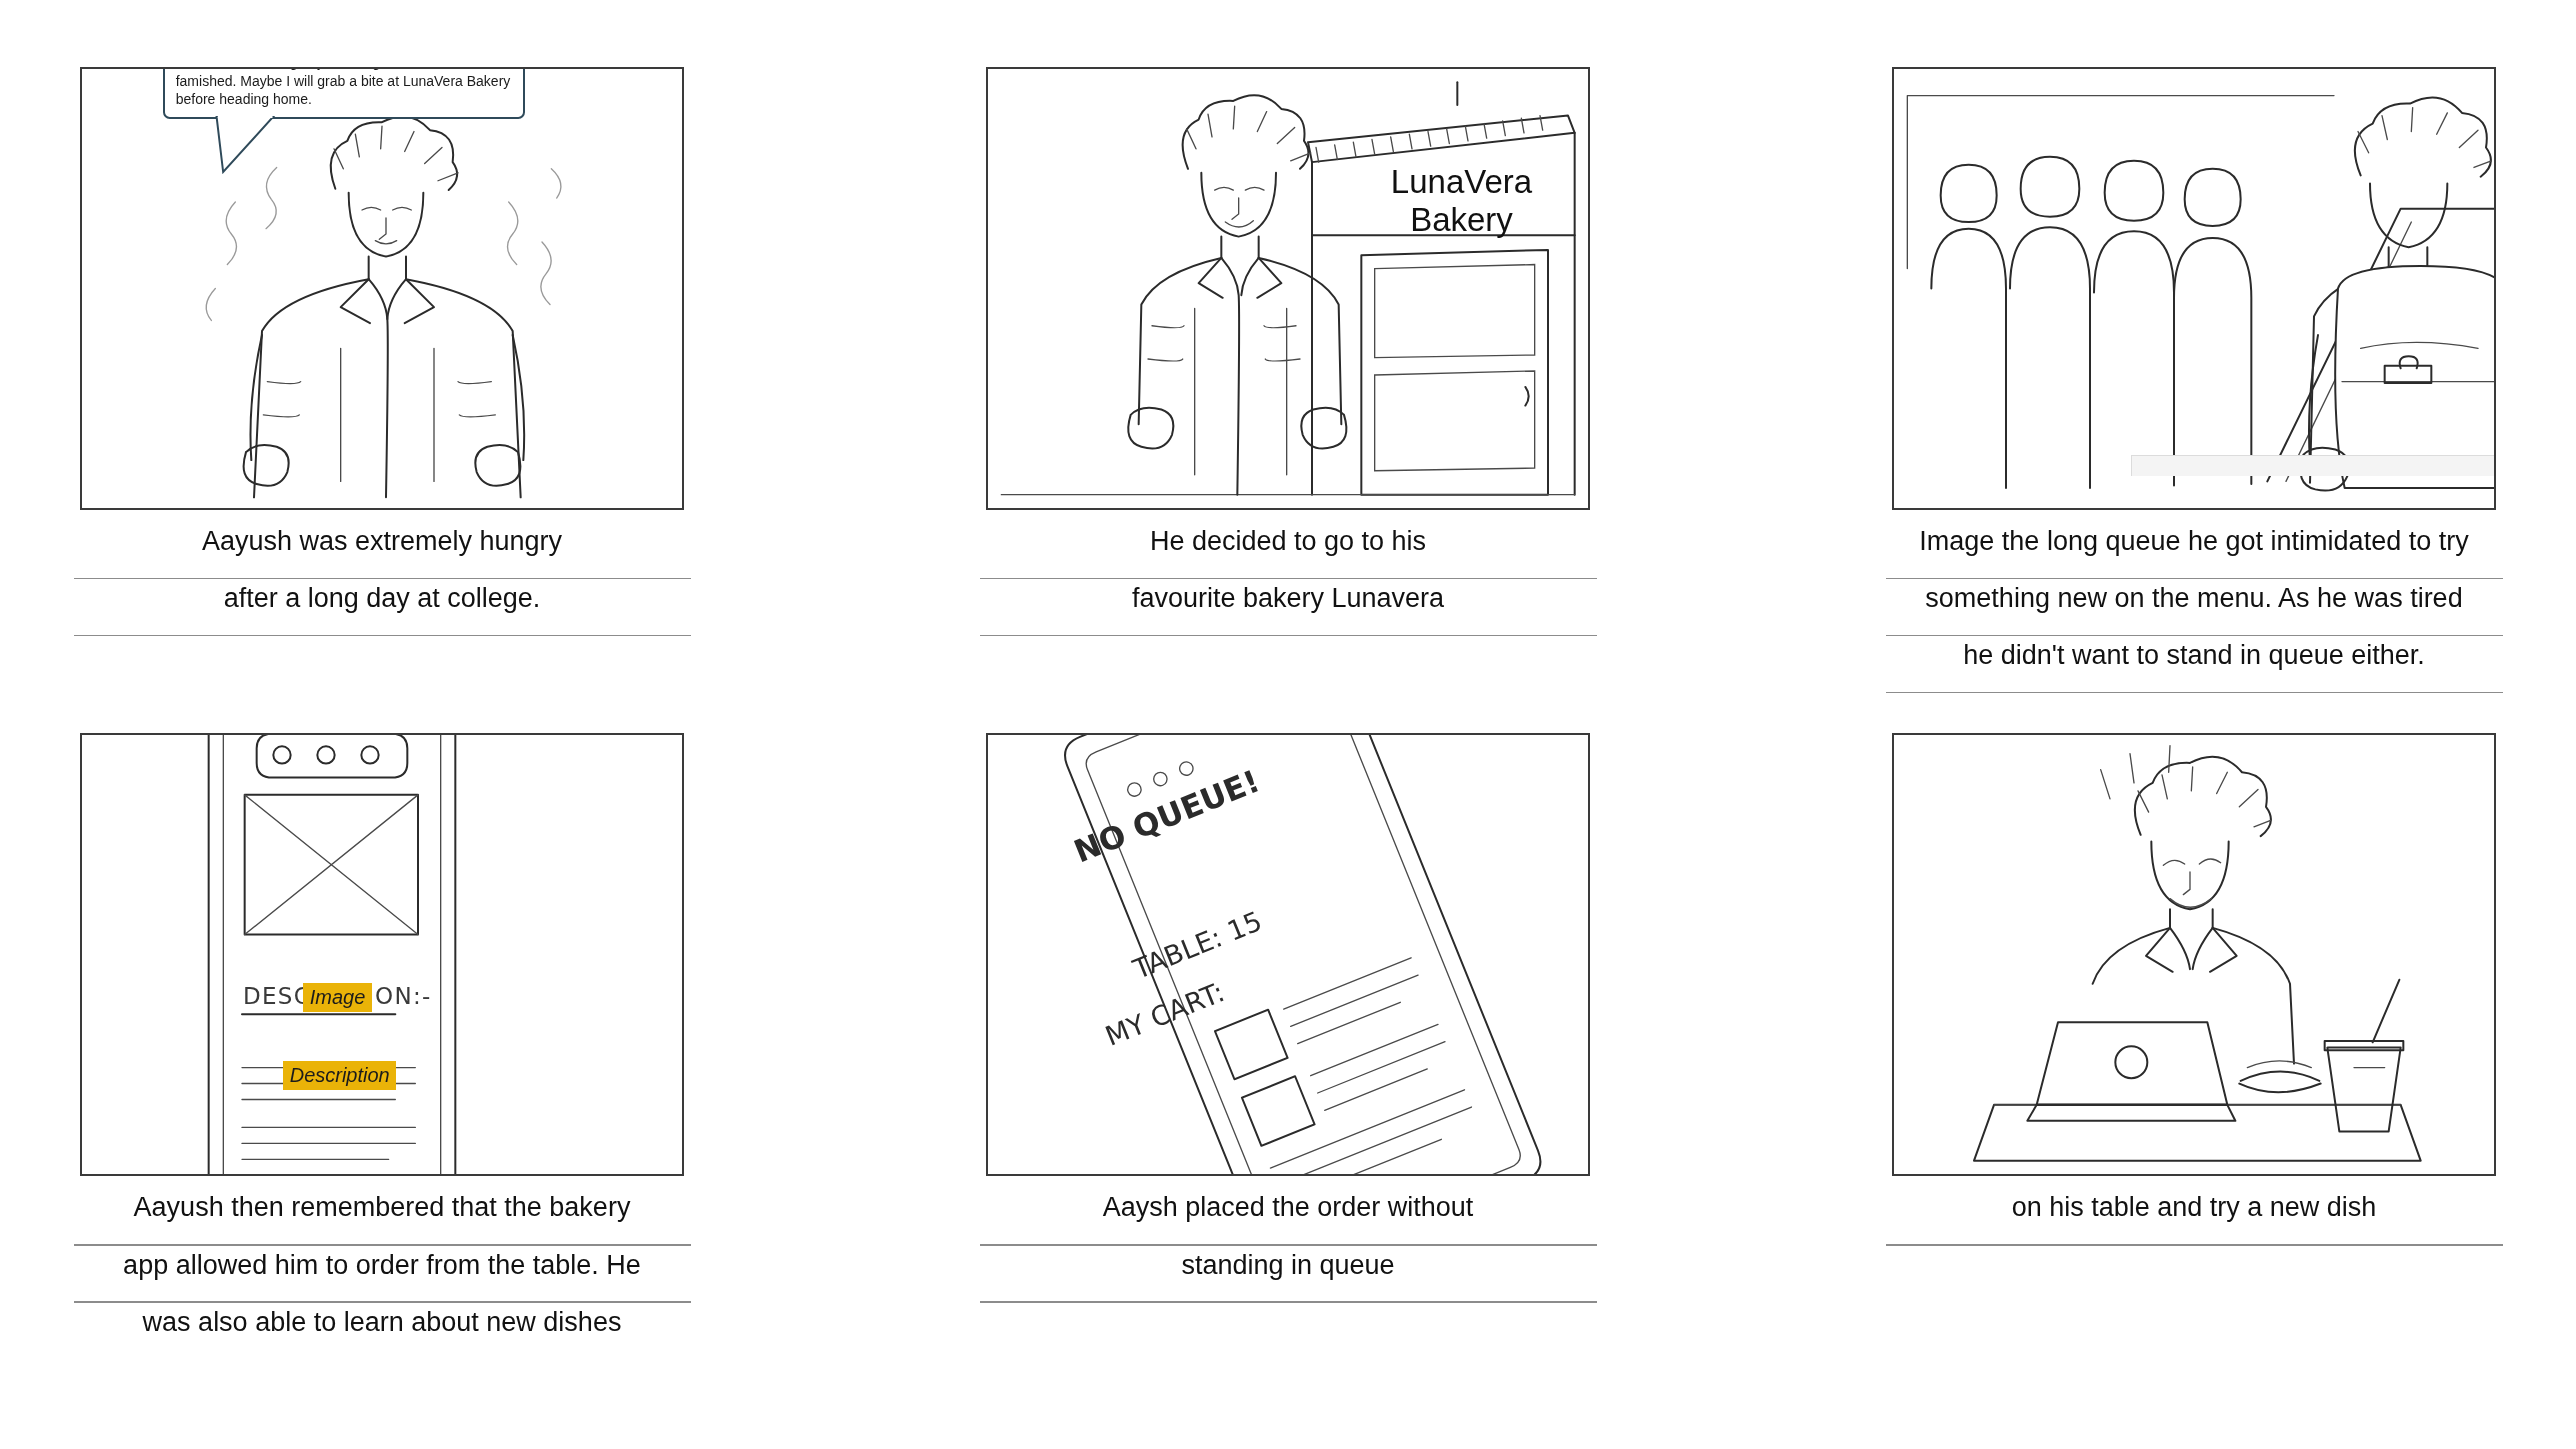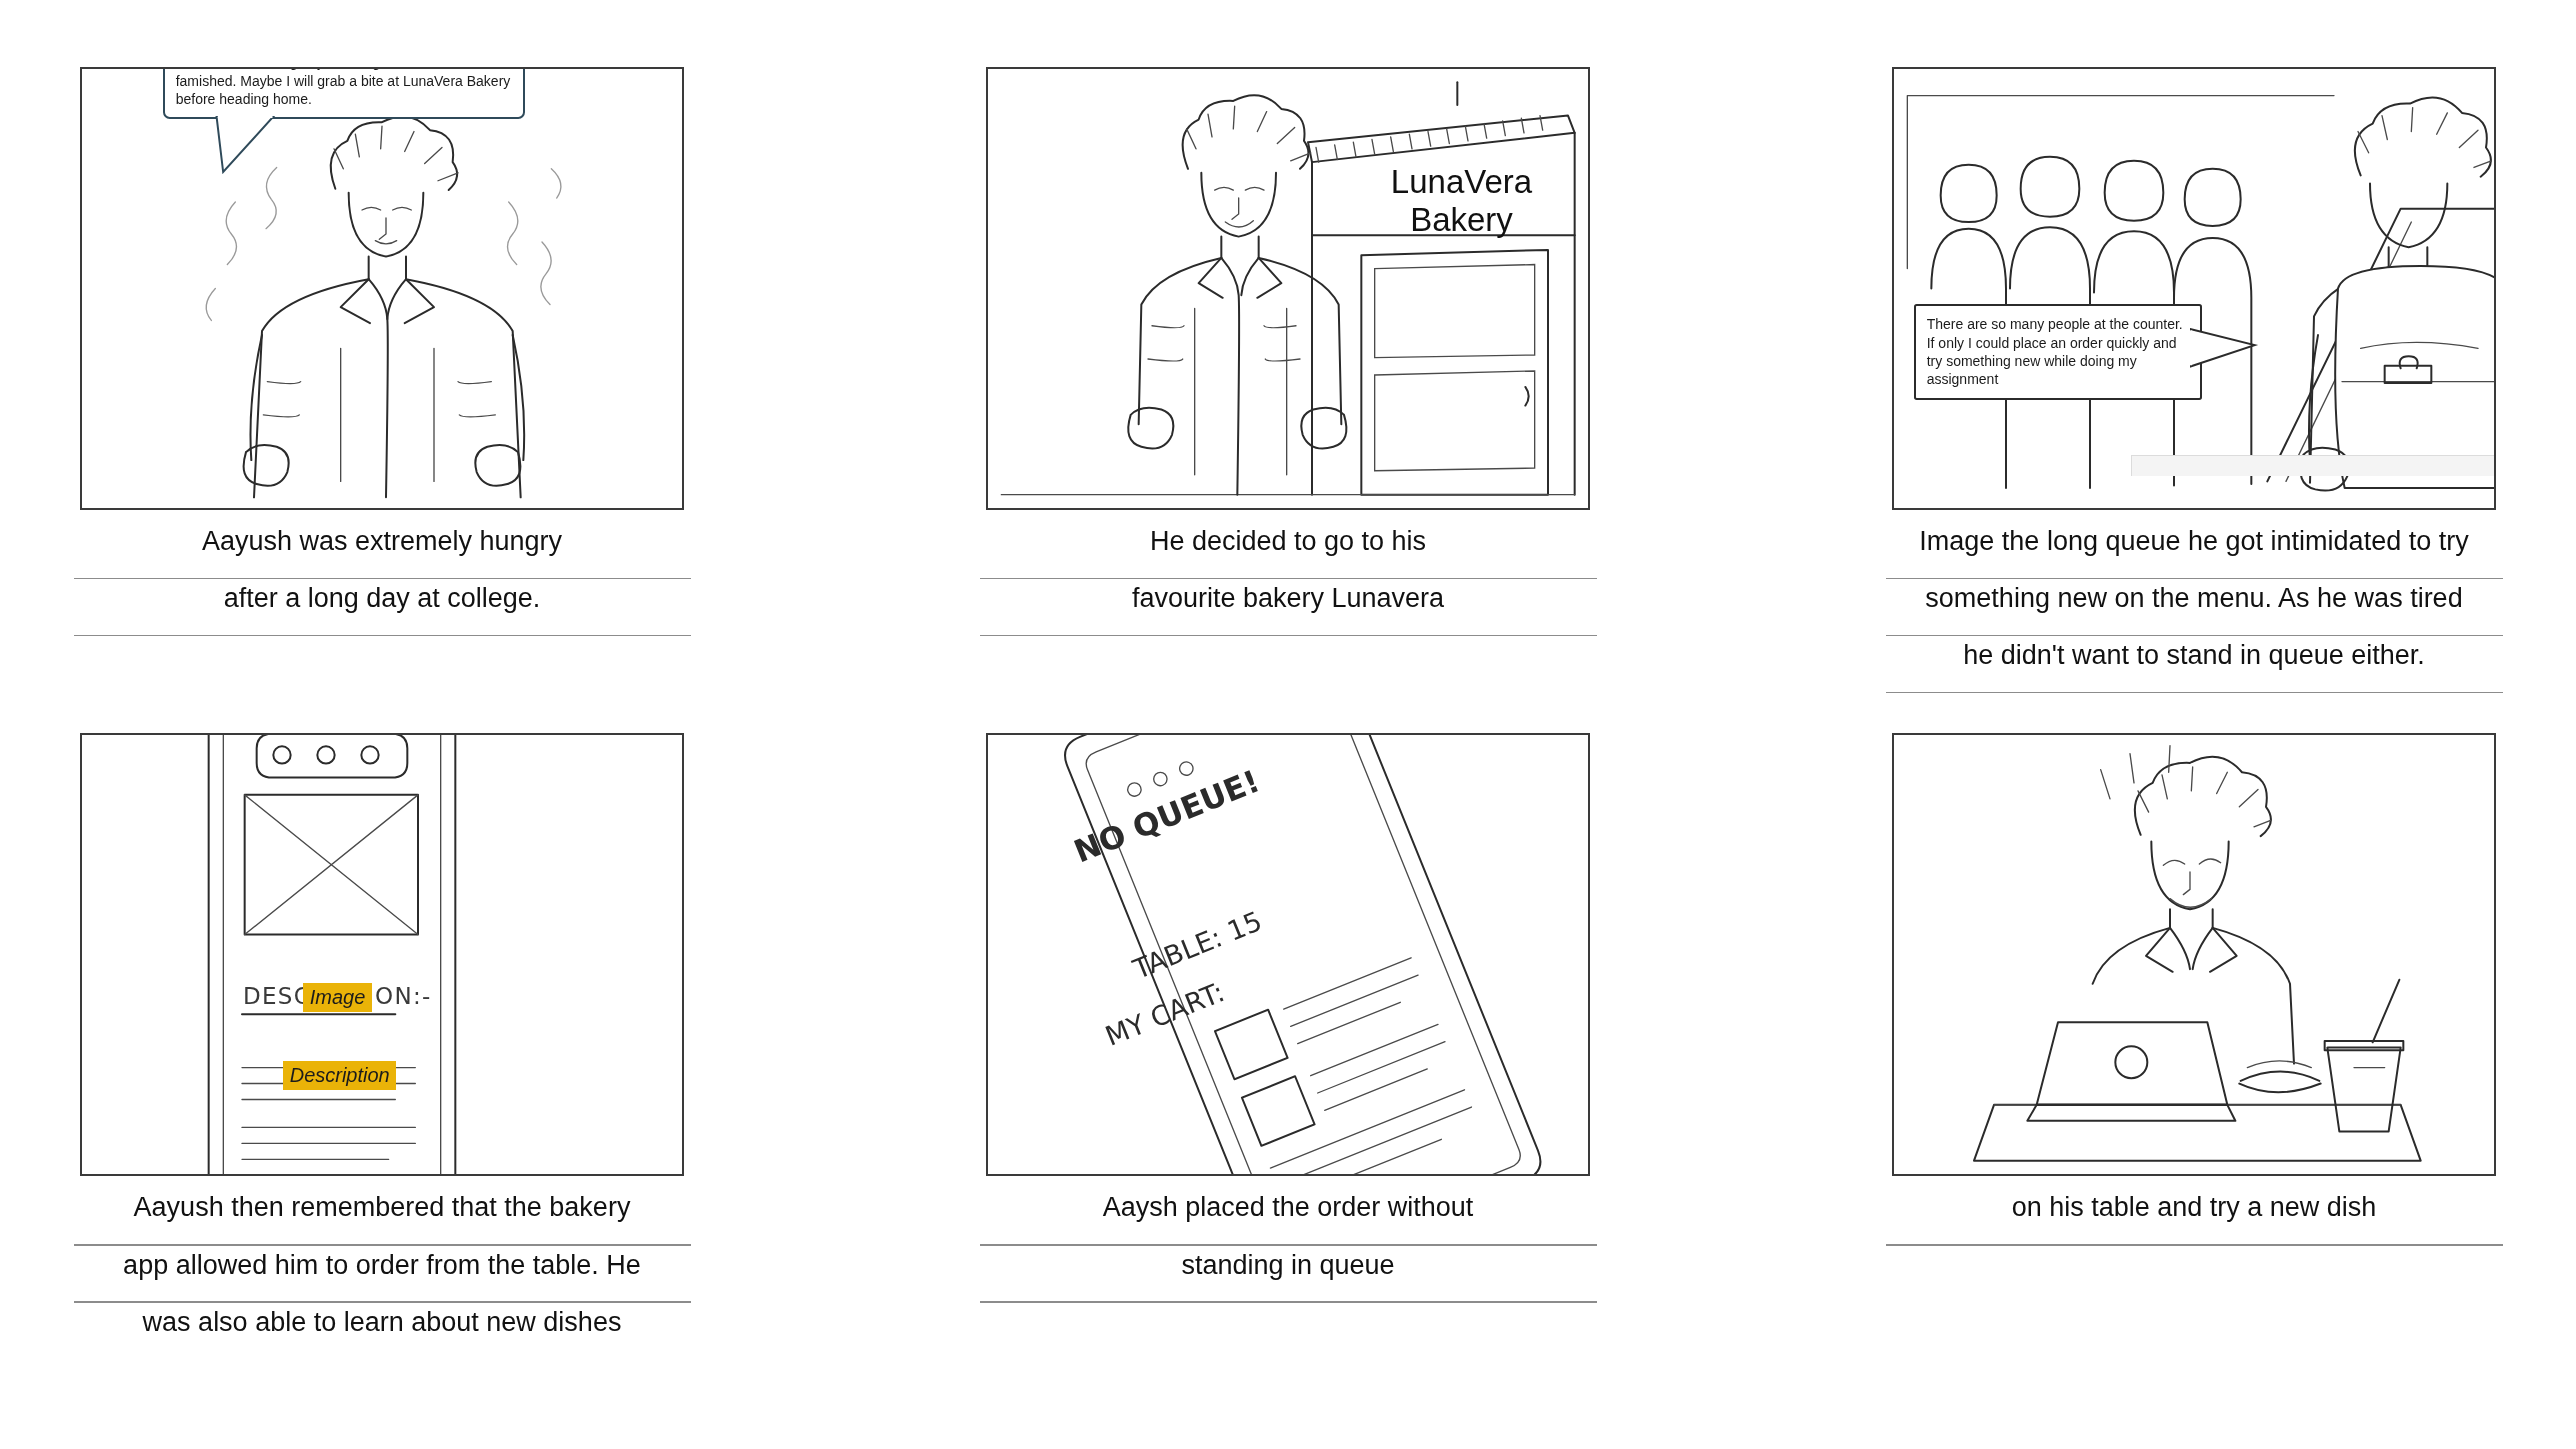--- a/index.html
+++ b/index.html
@@ -254,27 +254,20 @@
 
           <path class="ink-fillwhite" d="M666 330 q-12 200 10 300 l230 0 q22 -110 10 -300 q-12 -34 -126 -34 q-114 0 -124 34 Z"></path>
           <path class="ink-thin" d="M672 470 L906 470"></path>
           <path class="ink-thin" d="M700 420 q80 -18 176 0"></path>
           <path class="ink" d="M760 450 q-6 -18 12 -18 q18 0 12 18"></path>
           <path class="ink" d="M736 446 l70 0 l0 26 l-70 0 Z"></path>
 
           <path class="ink" d="M636 400 q-18 100 -12 190"></path>
           <path class="ink" d="M614 580 q-14 44 18 52 q36 8 48 -20 q8 -32 -18 -40 q-32 -8 -48 8"></path>
         </svg>
-        <div class="bubble bubble-3">
-          <span>There are so many people at the counter. If only I could place an order quickly and try something new while doing my assignment</span>
-          <svg width="74" height="47" viewBox="0 0 110 70" style="position:absolute; right:-64px; top:19px;">
-            <path d="M0 6 L96 30 L0 62 Z" fill="#ffffff" stroke="#2b2b2b" stroke-width="3"></path>
-            <path d="M0 8 L0 60" stroke="#ffffff" stroke-width="6"></path>
-          </svg>
-        </div>
         <div class="hidden-strip"></div>
       </div>
       <div class="caption">
         <span class="line">Image the long queue he got intimidated to try</span>
         <span class="line">something new on the menu. As he was tired</span>
         <span class="line">he didn't want to stand in queue either.</span>
       </div>
     </div>
 
   </div>

